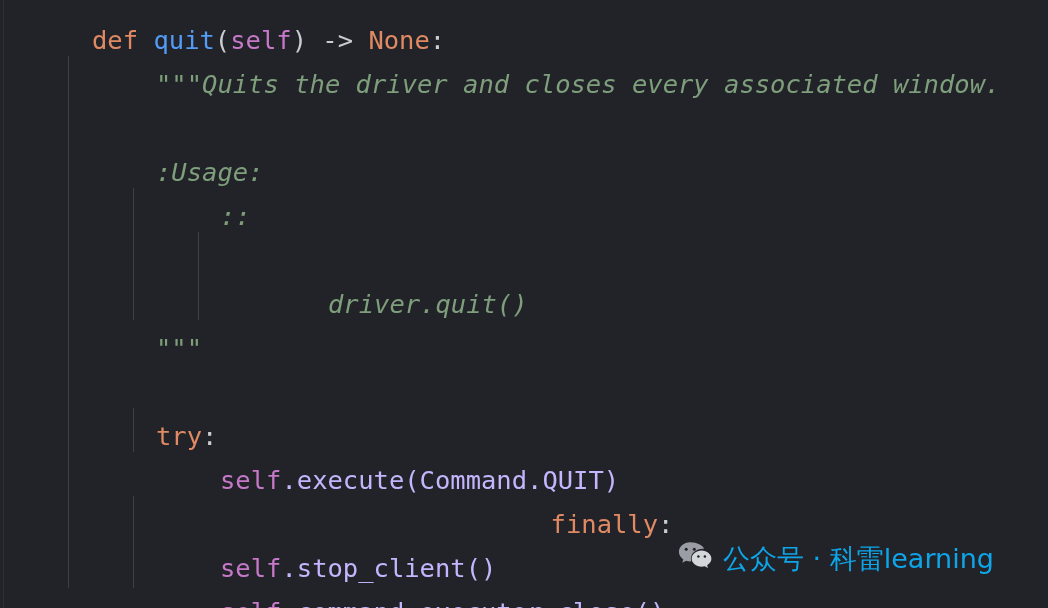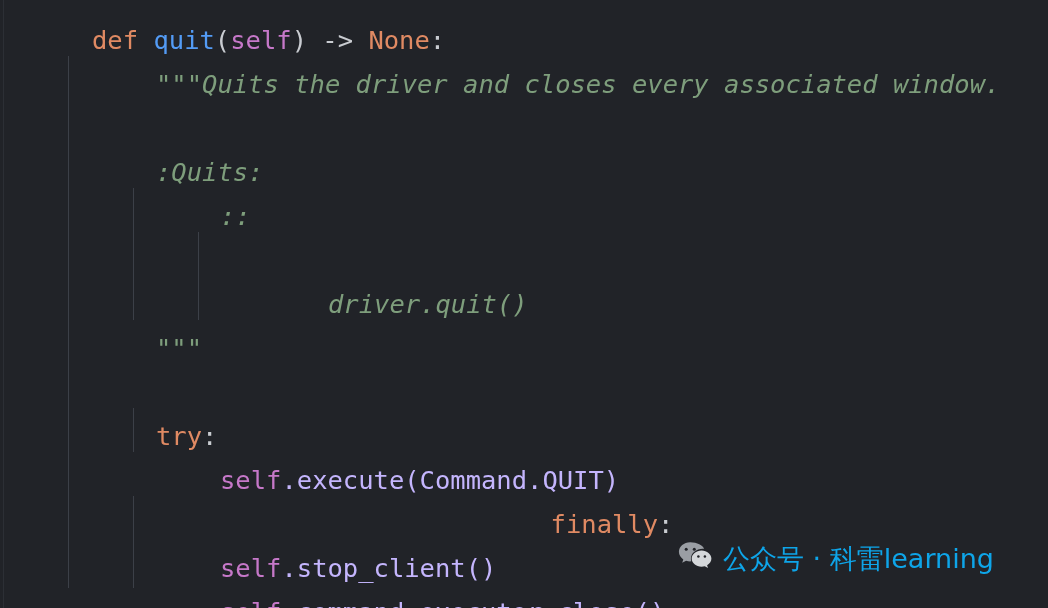--- a/index.html
+++ b/index.html
@@ -82,21 +82,21 @@
       <div class="guide" style="left: 133px; top: 188px; height: 132px; background: rgb(60, 64, 72);"></div>
       <div class="guide" style="left: 133px; top: 408px; height: 44px; background: rgb(60, 64, 72);"></div>
       <div class="guide" style="left: 133px; top: 496px; height: 92px; background: rgb(60, 64, 72);"></div>
       <div class="guide" style="left: 198px; top: 232px; height: 88px; background: rgb(60, 64, 72);"></div>
     </div>
 
   <div class="code" id="code">
       <div class="line" style="top: 18px;"><span class="ind" style="width: 72px;"></span><span class="kw">def</span><span class="plain"> </span><span class="fn">quit</span><span class="punct">(</span><span class="self">self</span><span class="punct">) -&gt; </span><span class="kw">None</span><span class="punct">:</span></div>
       <div class="line" style="top: 62px;"><span class="ind" style="width: 136px;"></span><span class="doc">"""Quits the driver and closes every associated window.</span></div>
       <div class="line" style="top: 106px;"><span class="ind" style="width: 136px;"></span></div>
-      <div class="line" style="top: 150px;"><span class="ind" style="width: 136px;"></span><span class="doc">:Quits:</span></div>
+      <div class="line" style="top: 150px;"><span class="ind" style="width: 136px;"></span><span class="doc">:Usage:</span></div>
       <div class="line" style="top: 194px;"><span class="ind" style="width: 200px;"></span><span class="doc">::</span></div>
       <div class="line" style="top: 238px;"><span class="ind" style="width: 136px;"></span></div>
       <div class="line" style="top: 282px; margin-left: 44px;"><span class="ind" style="width: 264px;"></span><span class="doc">driver.quit()</span></div>
       <div class="line" style="top: 326px;"><span class="ind" style="width: 136px;"></span><span class="doc">"""</span></div>
       <div class="line" style="top: 370px;"><span class="ind" style="width: 136px;"></span></div>
       <div class="line" style="top: 414px;"><span class="ind" style="width: 136px;"></span><span class="kw">try</span><span class="punct">:</span></div>
       <div class="line" style="top: 458px;"><span class="ind" style="width: 200px;"></span><span class="self">self</span><span class="plain">.execute(Command.QUIT)</span></div>
       <div class="line" style="top: 502px; text-align: center;"><span class="ind" style="width: 136px;"></span><span class="kw">finally</span><span class="punct">:</span></div>
       <div class="line" style="top: 546px;"><span class="ind" style="width: 200px;"></span><span class="self">self</span><span class="plain">.stop_client()</span></div>
       <div class="line" style="top: 590px;"><span class="ind" style="width: 200px;"></span><span class="self">self</span><span class="plain">.command_executor.close()</span></div>

